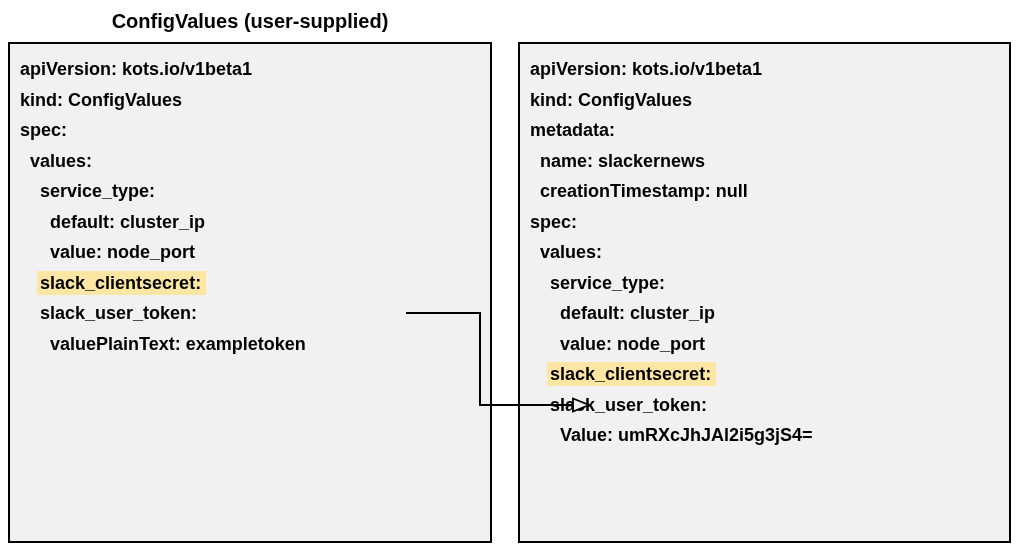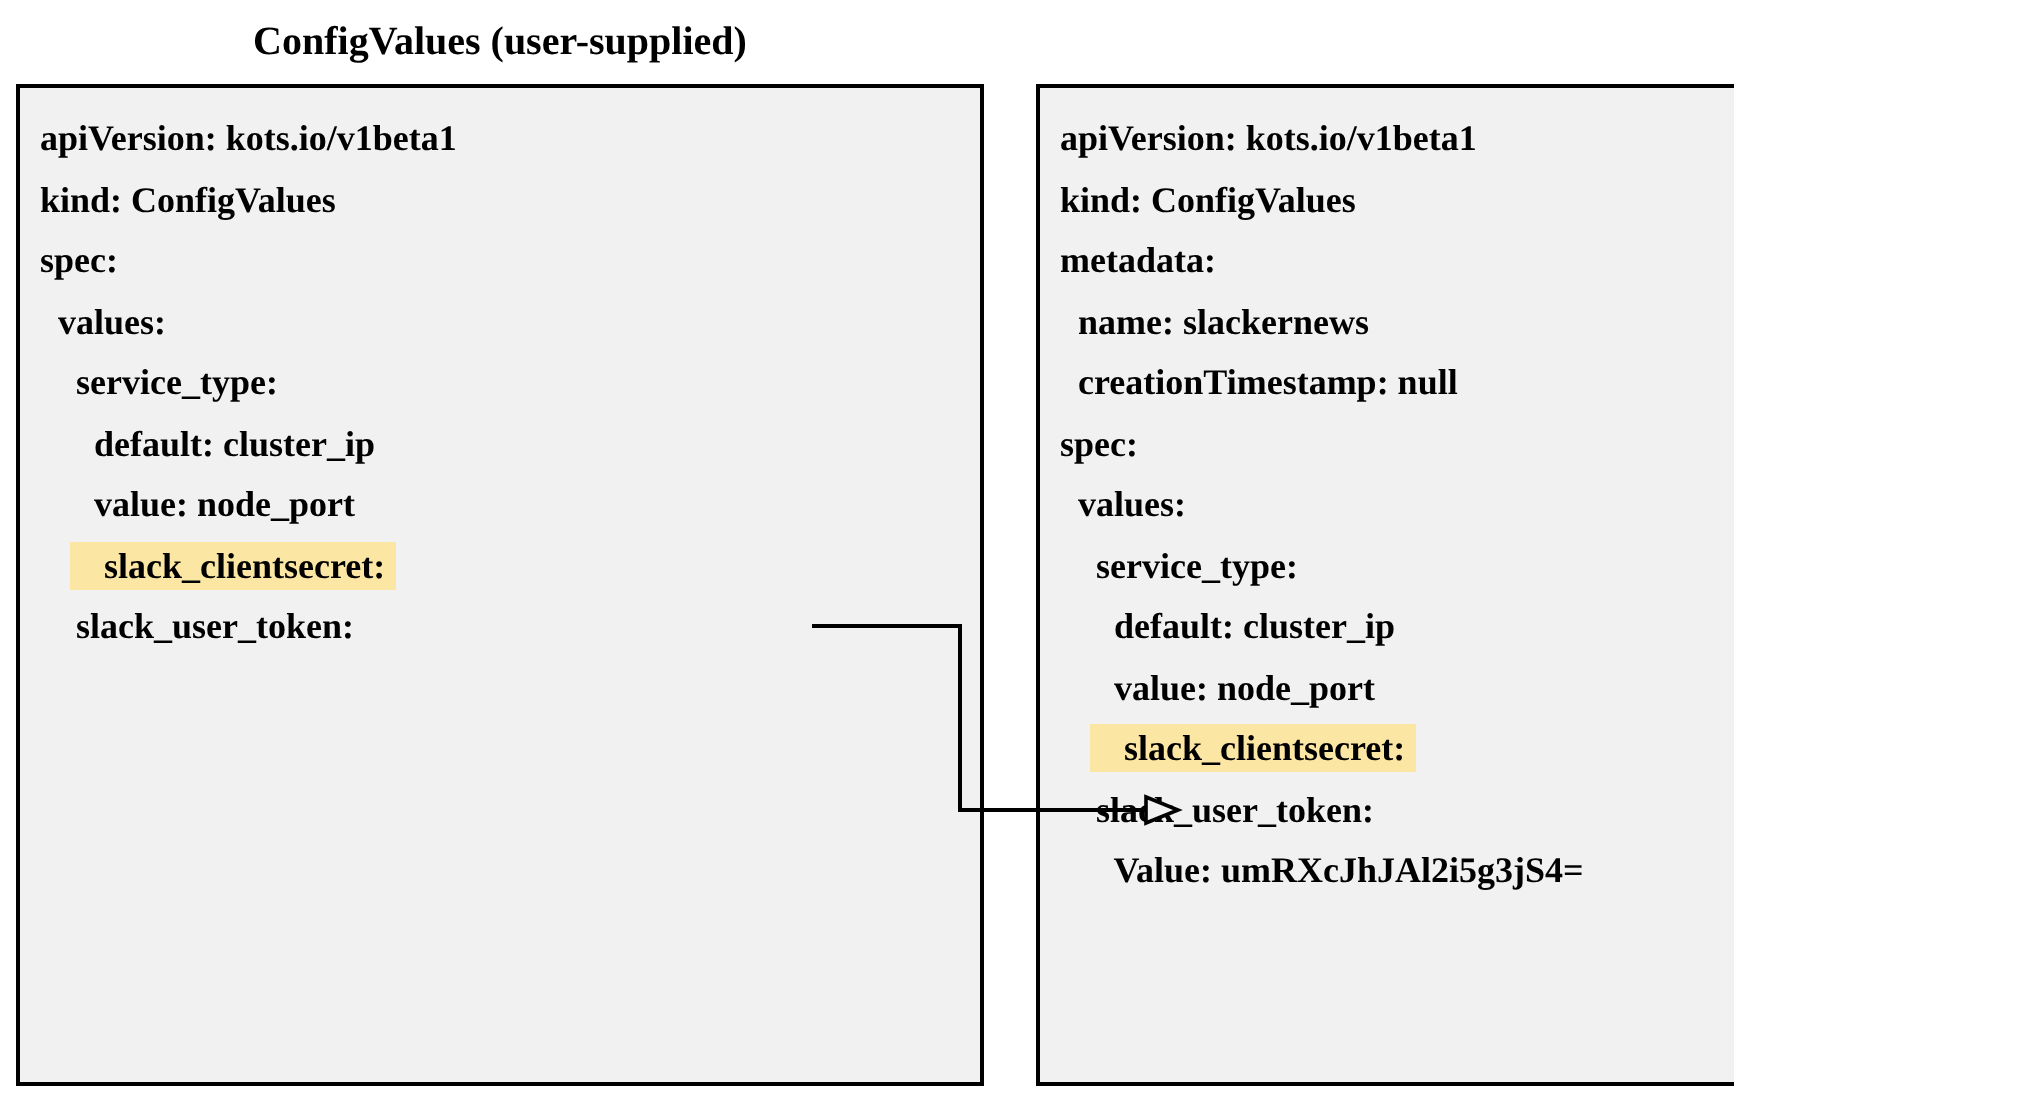--- a/index.html
+++ b/index.html
@@ -7,24 +7,24 @@
     --panel-bg: #f1f1f1;
     --panel-border: #000000;
     --text: #000000;
     --arrow: #000000;
     --page-bg: #ffffff;
   }
   * { box-sizing: border-box; }
   html, body { margin: 0; padding: 0; background: var(--page-bg); }
   #stage {
     position: relative;
-    width: 867px;
+    width: 1019px;
     height: 559px;
     background: var(--page-bg);
-    font-family: Liberation Serif, serif;
+    font-family: Liberation Sans, sans-serif;
     color: var(--text);
     overflow: hidden;
   }
   .panel-title {
     position: absolute;
     top: 6px;
     height: 30px;
     text-align: center;
     font-weight: 700;
     font-size: 20px;
@@ -47,21 +47,21 @@
   .line {
     white-space: pre;
     font-size: 18px;
     font-weight: 700;
     line-height: 30.5px;
     height: 30.5px;
   }
   .code { padding: 2px 0; }
   .code.hl {
     background: var(--hl);
-    padding: 2px 5px 2px 17px;
+    padding: 2px 5px 2px 3px;
     margin-left: -3px;
   }
   #arrow-overlay {
     position: absolute;
     left: 0; top: 0;
     width: 1019px; height: 559px;
     pointer-events: none;
   }
 </style>
 </head>
@@ -75,20 +75,21 @@
   <div id="panel-left" class="panel">
       <div class="line"><span class="code">apiVersion: kots.io/v1beta1</span></div>
       <div class="line"><span class="code">kind: ConfigValues</span></div>
       <div class="line"><span class="code">spec:</span></div>
       <div class="line">  <span class="code">values:</span></div>
       <div class="line">    <span class="code">service_type:</span></div>
       <div class="line">      <span class="code">default: cluster_ip</span></div>
       <div class="line">      <span class="code">value: node_port</span></div>
       <div class="line">    <span class="code hl">slack_clientsecret:</span></div>
       <div class="line">    <span class="code">slack_user_token:</span></div>
+      <div class="line">      <span class="code">valuePlainText: exampletoken</span></div>
     </div>
 
   <div id="panel-right" class="panel">
       <div class="line"><span class="code">apiVersion: kots.io/v1beta1</span></div>
       <div class="line"><span class="code">kind: ConfigValues</span></div>
       <div class="line"><span class="code">metadata:</span></div>
       <div class="line">  <span class="code">name: slackernews</span></div>
       <div class="line">  <span class="code">creationTimestamp: null</span></div>
       <div class="line"><span class="code">spec:</span></div>
       <div class="line">  <span class="code">values:</span></div>

